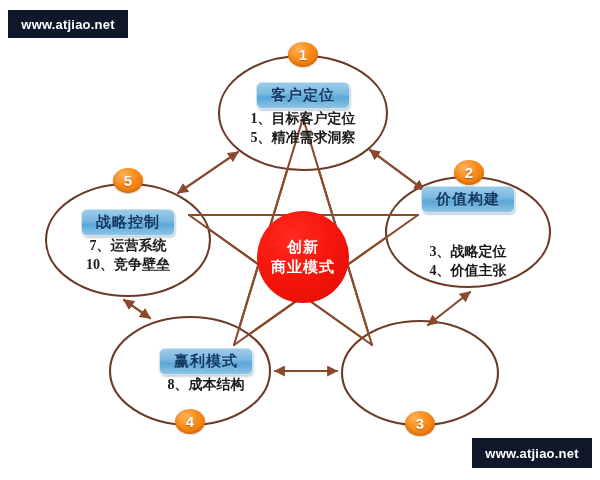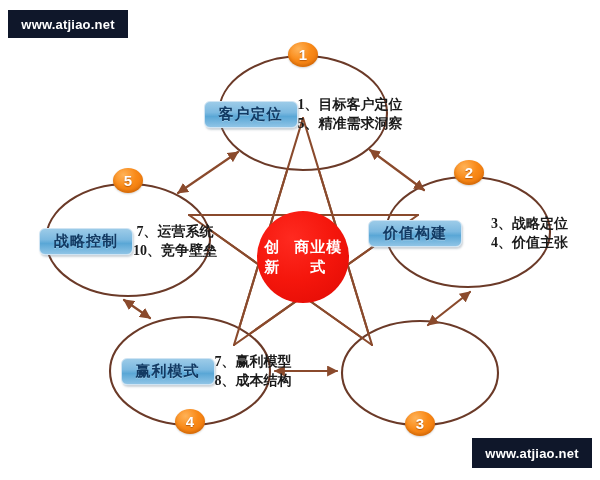--- a/index.html
+++ b/index.html
@@ -28,20 +28,21 @@
     left: 0; top: 0;
     width: 600px;
     height: 480px;
   }
 
   
   .node {
     position: absolute;
     box-sizing: border-box;
     display: flex;
+    flex-direction: column;
     align-items: center;
     justify-content: center;
   }
 
   .node-title {
     position: relative;
     padding: 2px 14px 3px 14px;
     border-radius: 6px;
     background: linear-gradient(180deg, #9ccbe8 0%, #7cb9e0 42%, #5aa7d6 58%, #8fc4e6 100%);
     border: 1px solid #cfe4f3;
@@ -86,20 +87,21 @@
   
   #center-circle {
     position: absolute;
     left: 257px;
     top: 211px;
     width: 92px;
     height: 92px;
     border-radius: 50%;
     background: radial-gradient(circle at 38% 30%, #ff2a20 0%, #f5160c 48%, #e00a04 100%);
     display: flex;
+    flex-direction: column;
     align-items: center;
     justify-content: center;
     color: #ffffff;
     font-weight: bold;
     font-size: 15px;
     line-height: 20px;
     letter-spacing: 1px;
     text-align: center;
   }
 
@@ -190,21 +192,20 @@
       <div>4、价值主张</div>
     </div>
   </div>
   <div class="badge" style="left:454px; top:160px;">2</div>
 
   <div class="badge" style="left:405px; top:411px;">3</div>
 
   <div class="node" style="left:128px; top:331px; width:156px; height:80px;">
     <div class="node-title">赢利模式</div>
     <div class="node-lines">
-      <div>7、赢利模型</div>
       <div>8、成本结构</div>
     </div>
   </div>
   <div class="badge" style="left:175px; top:409px;">4</div>
 
   <div class="node" style="left:46px; top:200px; width:164px; height:82px;">
     <div class="node-title">战略控制</div>
     <div class="node-lines">
       <div>7、运营系统</div>
       <div>10、竞争壁垒</div>

